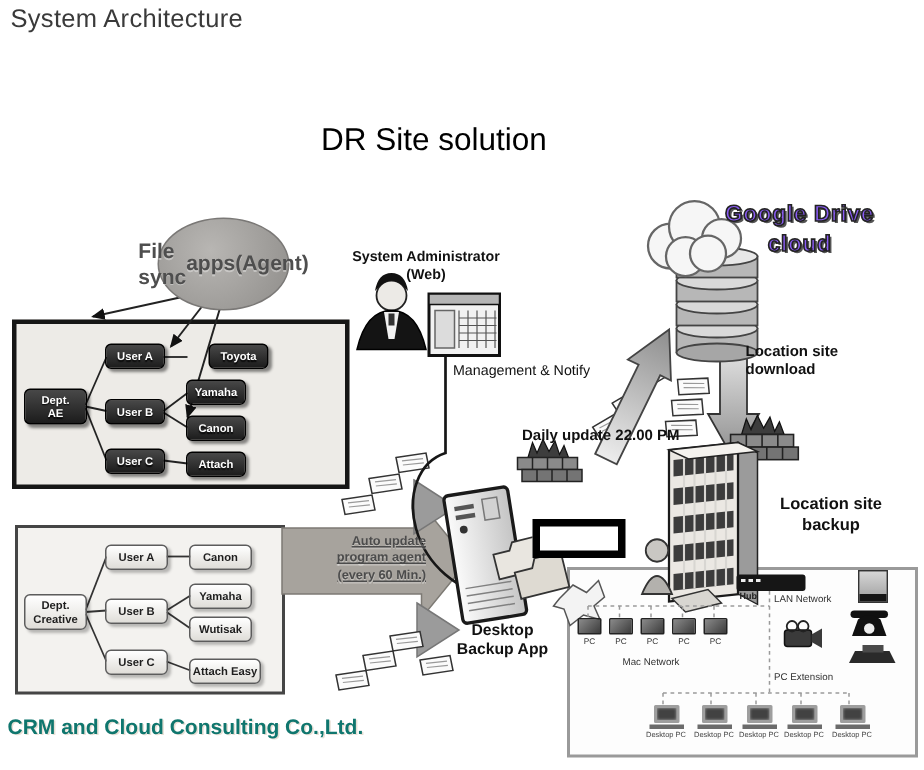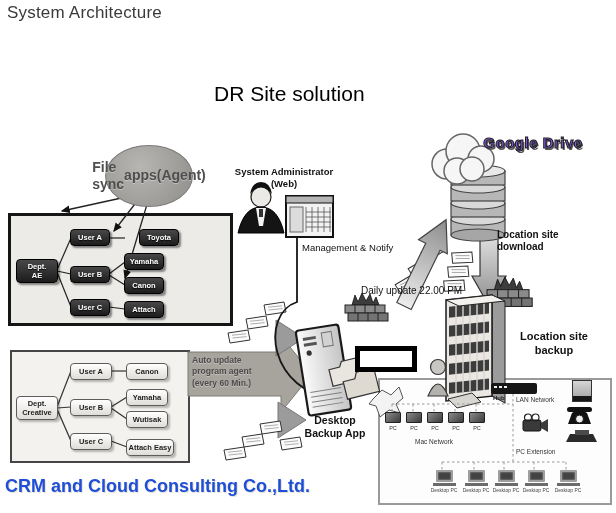--- a/index.html
+++ b/index.html
@@ -4,47 +4,47 @@
 <style>
   * { box-sizing: border-box; margin: 0; padding: 0; }
   html,body { background:#fff; }
   body { font-family:"Liberation Sans", sans-serif; }
   .stage { position:relative; width:616px; height:513px; background:#fff; overflow:hidden; }
   .abs { position:absolute; }
   .layer { left:0; top:0; width:616px; height:513px; }
 
   .page-title { left:7px; top:3px; font-size:17px; color:#3a3a3a; letter-spacing:.2px; }
   .dr-title   { left:214px; top:82px; font-size:21px; font-weight:400; color:#000000; }
-  .footer     { left:5px; top:476px; font-size:18px; font-weight:bold; color:#1d4ed8; text-shadow:1px 1px 0 #e8e0d6; }
+  .footer     { left:5px; top:476px; font-size:14px; font-weight:bold; color:#0f766e; text-shadow:1px 1px 0 #e8e0d6; }
 
   
   .box1 { left:8px; top:213px; width:225px; height:113px; border:3.5px solid #161616; background:#edebe7; }
   .box2 { left:10px; top:350px; width:180px; height:113px; border:2px solid #454545; background:#f3f2ef; }
   .panel{ left:378px; top:378px; width:234px; height:127px; border:2px solid #9a9a9a; background:#fdfdfd; }
 
   .nd, .nl { display:flex; flex-direction:column; align-items:center; justify-content:center;
              border-radius:4px; font-size:7.5px; font-weight:bold; line-height:1.2; text-align:center; }
   .nd { background:linear-gradient(#484848,#1c1c1c); color:#fff; border:1px solid #000;
         box-shadow:2px 2px 2px rgba(0,0,0,.45); text-shadow:0 1px 1px #000; }
   .nl { background:linear-gradient(#ffffff,#dfddd8); color:#1e1e1e; border:1px solid #5c5c5c;
         box-shadow:2px 2px 2px rgba(0,0,0,.25); }
 
   .ellipse { left:105px; top:145px; width:88px; height:62px; border-radius:50%;
              background:radial-gradient(circle at 40% 35%, #b8b6b3, #8f8d8a);
              border:1px solid #7a7876; display:flex; flex-direction:row; align-items:center;
              justify-content:center; font-size:14px; font-weight:bold; color:#4e4e4e; line-height:1.25;
              text-shadow:0 1px 0 rgba(255,255,255,.35); }
 
-  .arrowtxt { left:192px; top:355px; width:92px; text-align:left; font-size:8.5px; font-weight:bold;
-              color:#4c4c4c; line-height:1.35; text-shadow:0 1px 0 rgba(255,255,255,.35); }
+  .arrowtxt { left:192px; top:355px; width:92px; text-align:right; font-size:8.5px; font-weight:bold;
+              color:#4c4c4c; line-height:1.35; text-shadow:0 1px 0 rgba(255,255,255,.35);text-decoration:underline; }
 
   .lbl  { color:#111; }
   .admin-label { left:228px; top:166px; width:112px; text-align:center; font-size:9.5px; font-weight:bold; line-height:1.25; }
   .mgmt { left:302px; top:242px; font-size:9.5px; font-weight:normal; white-space:nowrap; }
-  .daily{ left:361px; top:285px; font-size:10px; font-weight:normal; white-space:nowrap;text-align:right; }
+  .daily{ left:348px; top:285px; font-size:10px; font-weight:bold; white-space:nowrap;text-align:right; }
   .dl   { left:497px; top:229px; width:92px; font-size:10px; font-weight:bold; line-height:1.2; }
   .cloudlbl { left:476px; top:133px; width:114px; text-align:center; font-size:15px; font-weight:800;
               line-height:1.35; color:#8b5cf6; -webkit-text-stroke:1.1px #222;
               text-shadow:1.5px 1.5px 0 #555; letter-spacing:.5px; }
   .bkapp { left:293px; top:414px; width:84px; text-align:center; font-size:10.5px; font-weight:bold; line-height:1.2; }
   .locbk { left:499px; top:330px; width:110px; text-align:center; font-size:11px; font-weight:bold; line-height:1.25; }
 
   .t-hub { left:493px; top:395px; font-size:6px; font-weight:bold; color:#222; }
   .t-lan { left:516px; top:396px; font-size:6.5px; color:#333; }
   .t-mac { left:400px; top:438px; width:68px; text-align:center; font-size:6.5px; color:#333; }
@@ -343,20 +343,21 @@
     <div class="abs lbl mgmt">Management &amp; Notify</div>
     <div class="abs lbl daily">Daily update 22.00 PM</div>
 
     <div class="abs lbl dl">
       <div>Location site</div>
       <div>download</div>
     </div>
 
     <div class="abs cloudlbl">
       <div>Google Drive</div>
+      <div>cloud</div>
     </div>
 
     <div class="abs blackrect"></div>
 
     <div class="abs lbl bkapp">
       <div>Desktop</div>
       <div>Backup App</div>
     </div>
 
     <div class="abs lbl locbk">

